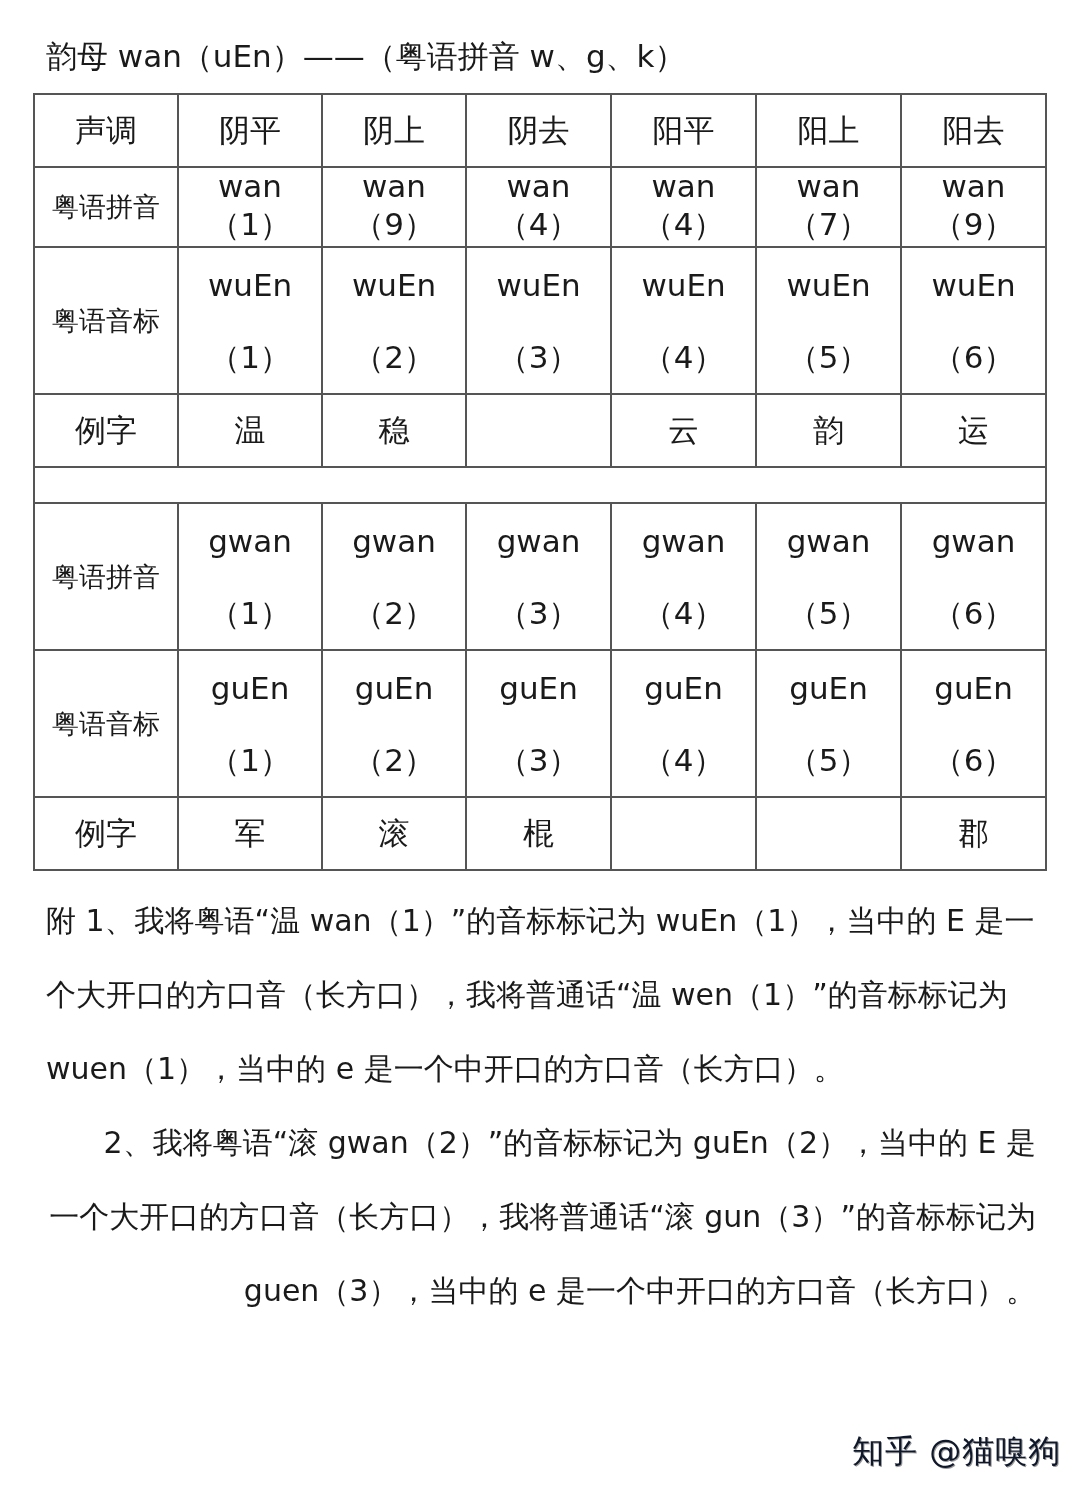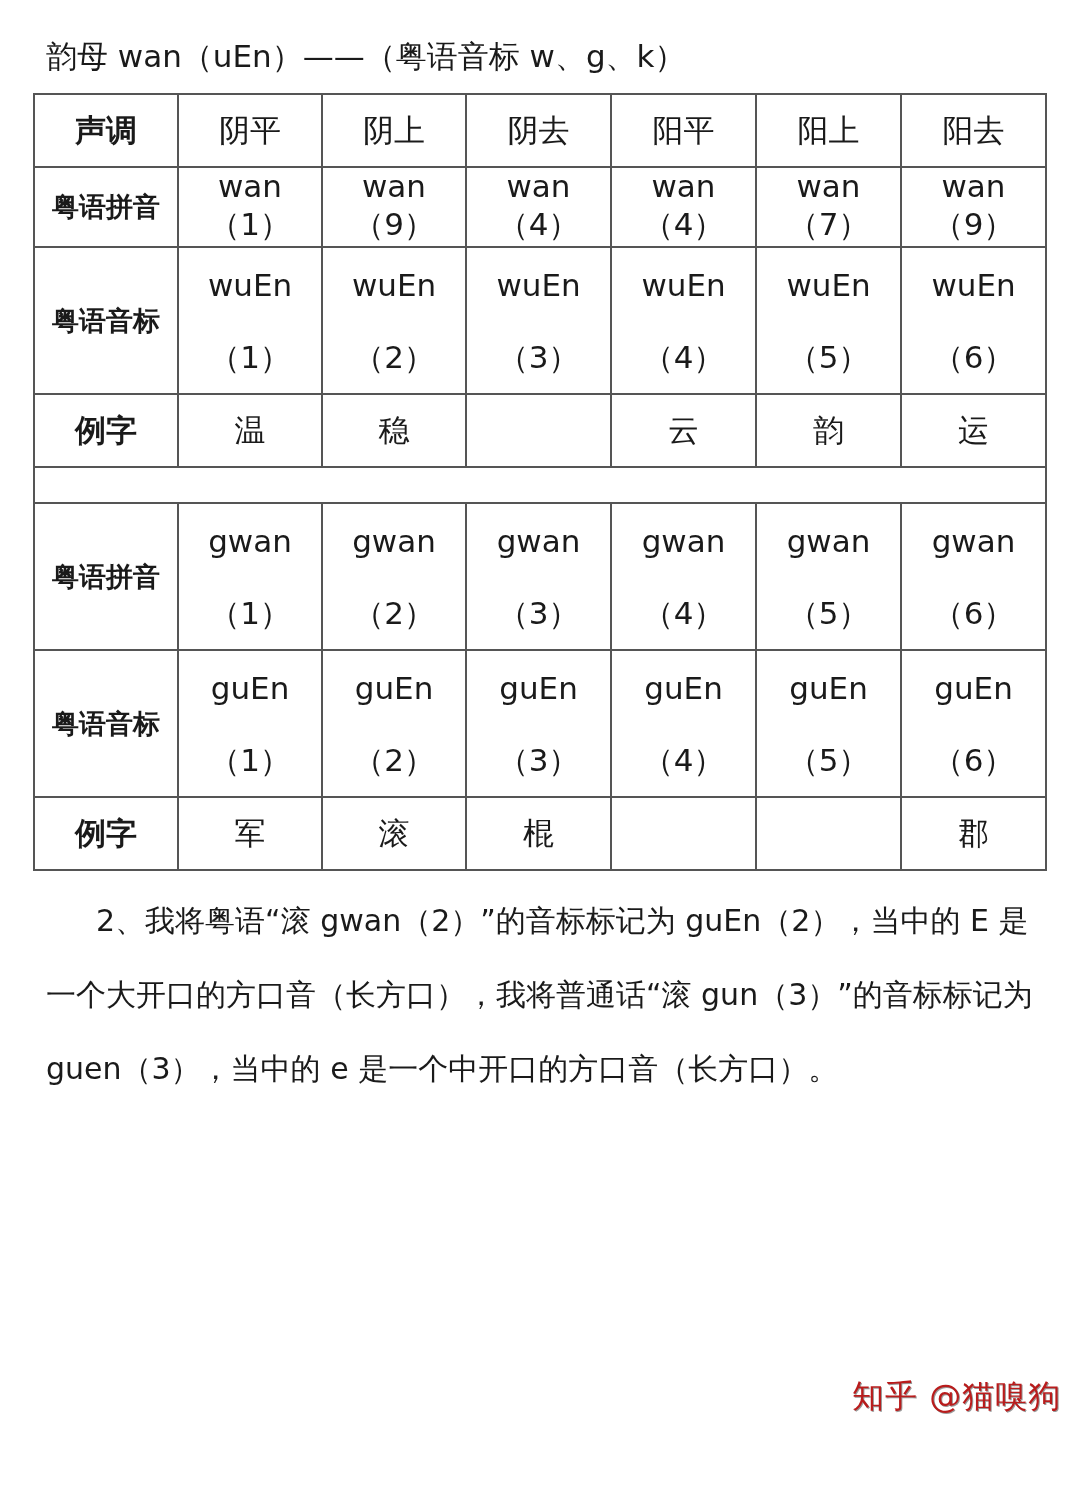--- a/index.html
+++ b/index.html
@@ -14,44 +14,44 @@
     }
     table.yunmu {
       position: absolute; left: 33px; top: 93px;
       width: 1012px; border-collapse: collapse; table-layout: fixed;
     }
     table.yunmu td {
       border: 2px solid #555;
       text-align: center; vertical-align: middle;
       padding: 0; font-size: 31px;
     }
-    table.yunmu td.rowhead { font-size: 27px; font-weight: bold; }
+    table.yunmu td.rowhead { font-size: 27px; }
     table.yunmu td.rowhead.big { font-size: 31px; }
     .r-75 { height: 73px; }
     .r-148 { height: 147px; }
     .r-38 { height: 36px; }
     .two-line { display: flex; flex-direction: column; align-items: center; justify-content: flex-start; height: 100%; }
     .two-line span { display: block; line-height: 72px; }
     .notes {
       position: absolute; left: 46px; top: 884px; width: 990px;
       font-size: 30px; line-height: 74px;
     }
     .notes p { margin: 0; }
-    .notes p.indent { text-indent: 50px; }
+    .notes p.indent { text-indent: 50px; text-align: right; }
     .watermark {
-      position: absolute; left: 852px; top: 1375px;
-      font-size: 32px; color: #b91c1c;
+      position: absolute; left: 852px; top: 1430px;
+      font-size: 32px; color: #0f172a;
       text-shadow: 1px 1px 0 #9a9a9a;
       letter-spacing: 1px; white-space: nowrap; text-align: center;
     }
   </style>
 </head>
 <body>
 
-<div class="title">韵母 wan（uEn）——（粤语音标 w、g、k）</div>
+<div class="title">韵母 wan（uEn）——（粤语拼音 w、g、k）</div>
 
 <table class="yunmu">
   <colgroup>
     <col style="width:144px">
       <col style="width:144px">
       <col style="width:144px">
       <col style="width:145px">
       <col style="width:145px">
       <col style="width:145px">
       <col style="width:145px">
@@ -210,16 +210,17 @@
     <td>滚</td>
     <td>棍</td>
     <td></td>
     <td></td>
     <td>郡</td>
   </tr>
 </tbody>
   </table>
 
 <div class="notes">
+  <p>附 1、我将粤语“温 wan（1）”的音标标记为 wuEn（1），当中的 E 是一个大开口的方口音（长方口），我将普通话“温 wen（1）”的音标标记为 wuen（1），当中的 e 是一个中开口的方口音（长方口）。</p>
   <p class="indent">2、我将粤语“滚 gwan（2）”的音标标记为 guEn（2），当中的 E 是一个大开口的方口音（长方口），我将普通话“滚 gun（3）”的音标标记为 guen（3），当中的 e 是一个中开口的方口音（长方口）。</p>
 </div>
 
 <div class="watermark">知乎 @猫嗅狗</div>
 
 </body></html>

